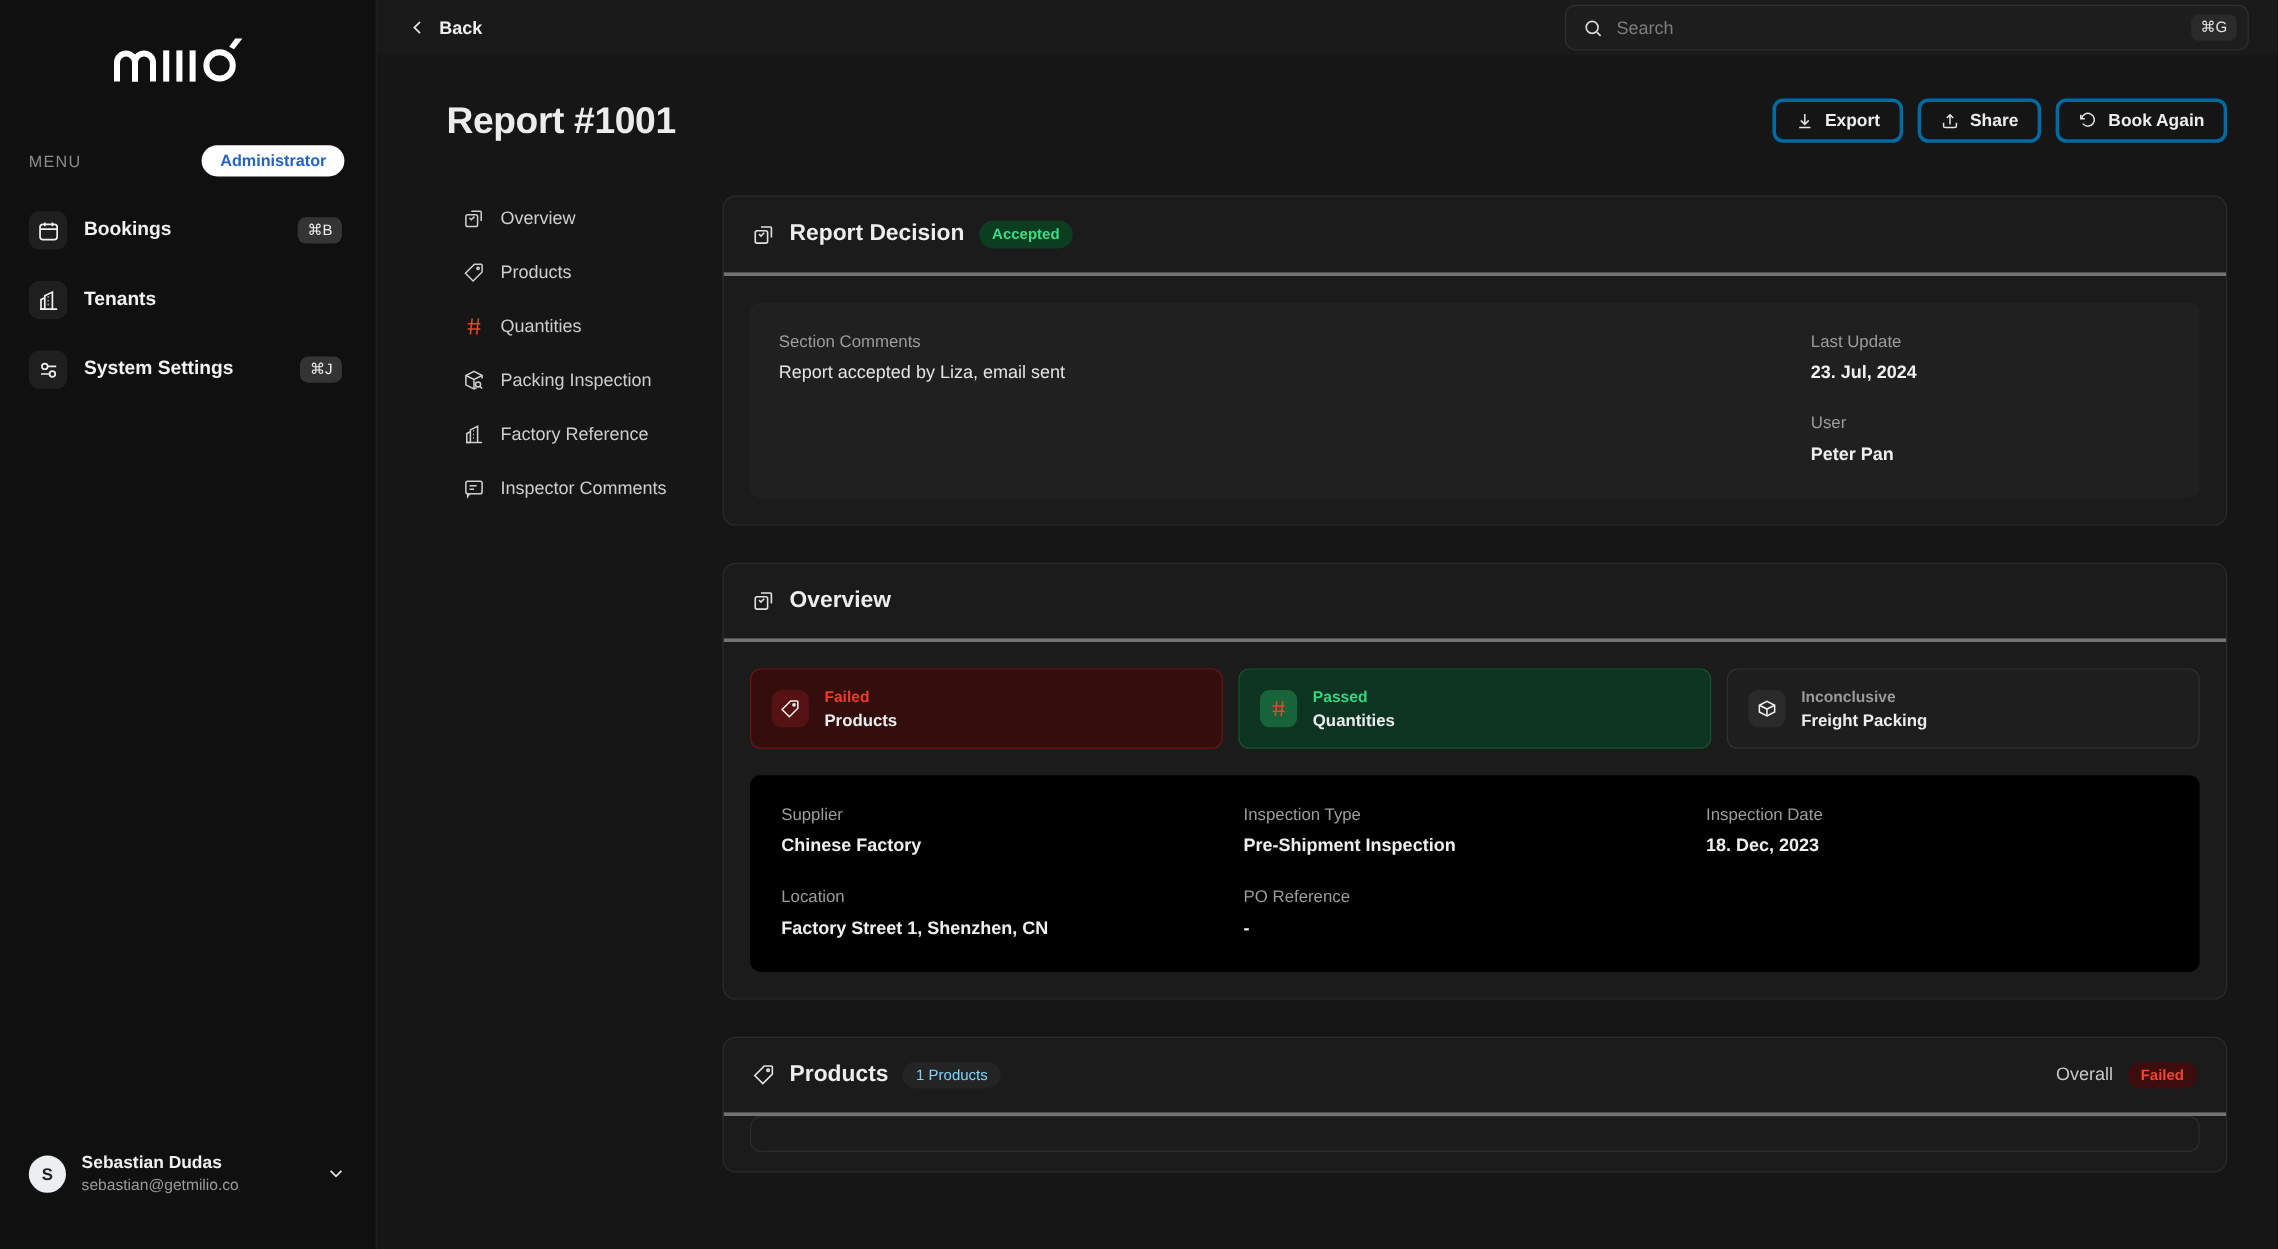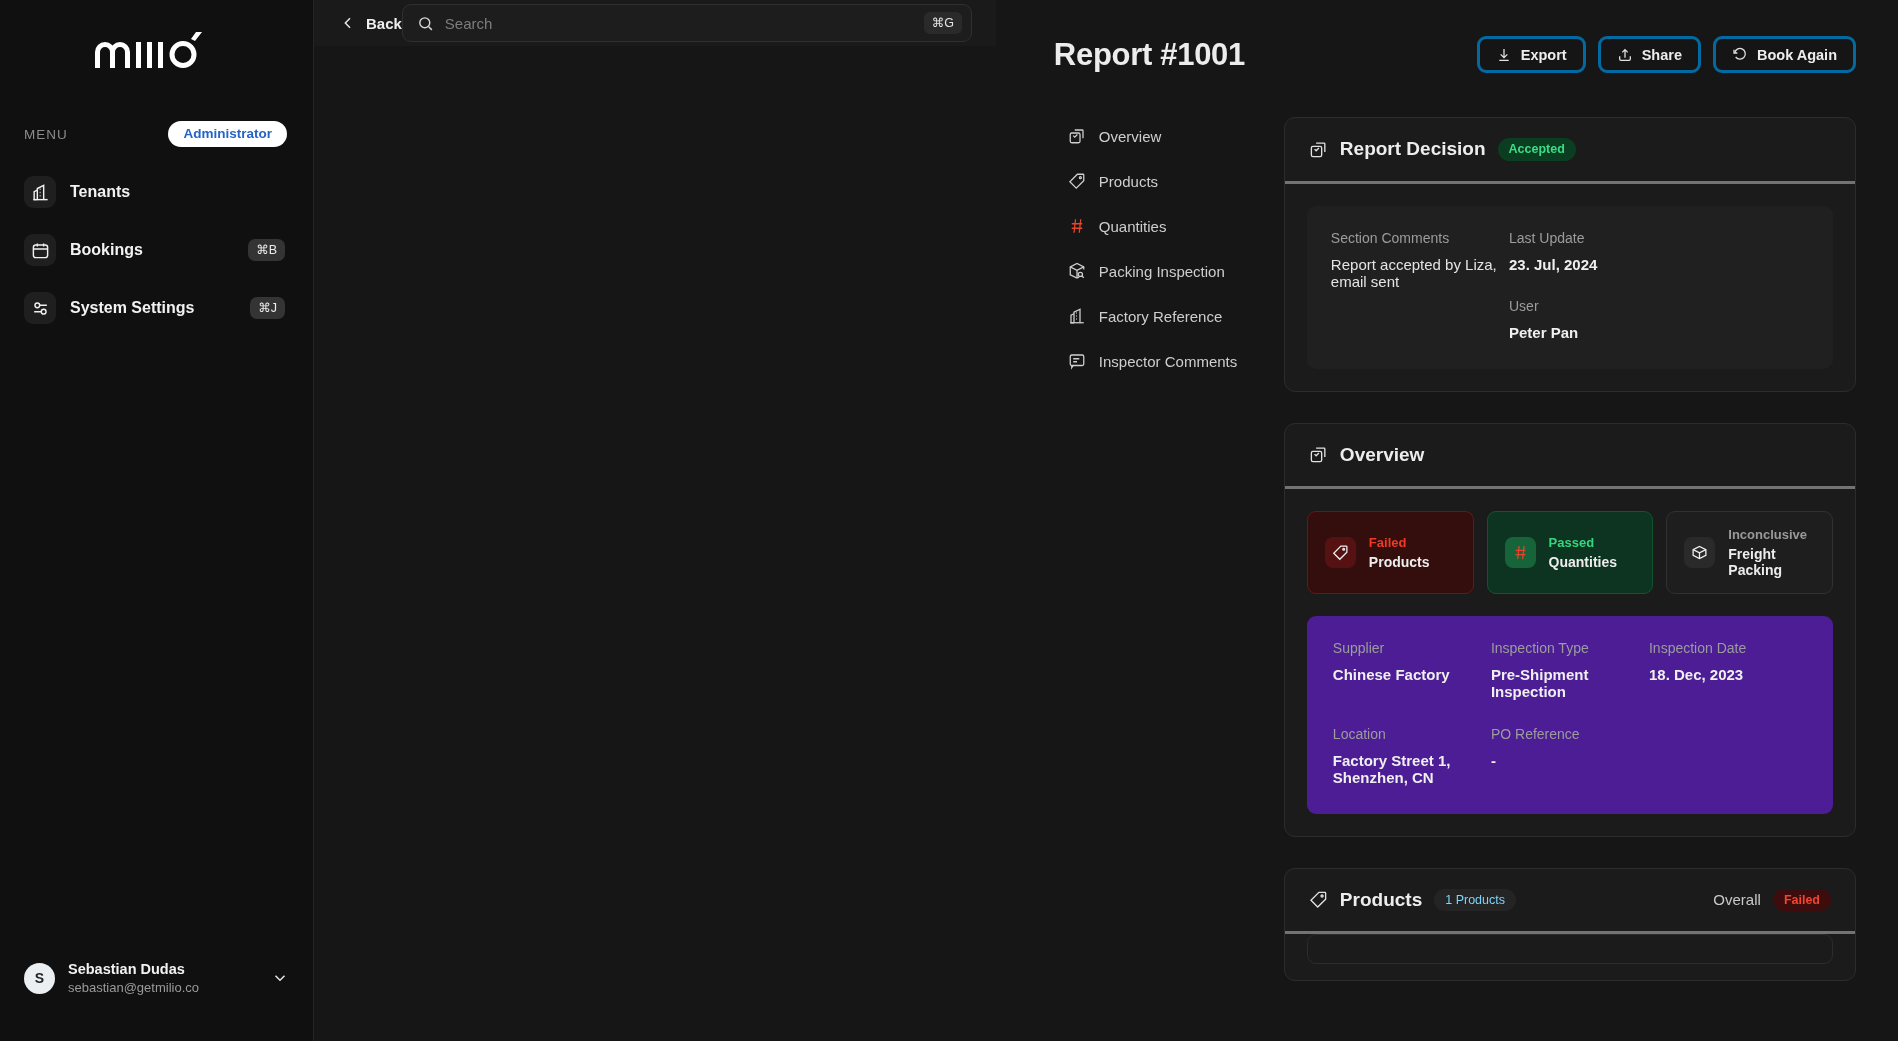--- a/index.html
+++ b/index.html
@@ -63,21 +63,21 @@
     background: #eceff2; color: #222; flex: 0 0 31px;
     display: flex; align-items: center; justify-content: center;
     font-size: 14px; font-weight: 600;
   }
   .user-meta { flex: 1; min-width: 0; }
   .user-name { font-size: 14.5px; color: #f2f2f2; font-weight: 700; line-height: 1.35; }
   .user-mail { font-size: 13px; color: #9a9a9a; line-height: 1.35; }
   .chev-down { width: 18px; height: 18px; stroke: #e6e6e6; fill: none; stroke-width: 2; }
 
   
-  .main { flex: 1; height: 1041px; display: flex; flex-direction: row; background: #161616; overflow: hidden; }
+  .main { flex: 1; height: 1041px; display: flex; flex-direction: column; background: #161616; overflow: hidden; }
 
   .topbar {
     height: 46px; min-height: 46px;
     display: flex; align-items: center;
     padding: 0 24px 0 26px;
     background: #1a1a1a;
   }
   .back-btn { display: flex; align-items: center; gap: 10px; cursor: pointer; }
   .back-btn svg { width: 16px; height: 16px; stroke: #e8e8e8; fill: none; stroke-width: 2.2; }
   .back-btn span { font-size: 15px; color: #efefef; font-weight: 700; }
@@ -160,21 +160,21 @@
   .status-card.inconc .sc-tile { background: #2a2a2a; }
   .sc-tile svg { width: 17px; height: 17px; fill: none; stroke-width: 1.8; stroke: #f0f0f0; }
   .status-card.pass .sc-tile svg { stroke: #e8452c; }
   .sc-text { display: flex; flex-direction: column; gap: 4px; }
   .sc-status { font-size: 13px; font-weight: 600; }
   .status-card.fail .sc-status { color: #ef3b26; }
   .status-card.pass .sc-status { color: #35d67e; }
   .status-card.inconc .sc-status { color: #9a9a9a; }
   .sc-label { font-size: 14px; color: #ededed; font-weight: 700; }
 
-  .detail-panel { background: #4c1d95; border-radius: 9px; padding: 24px 26px 28px 26px; }
+  .detail-panel { background: #000000; border-radius: 9px; padding: 24px 26px 28px 26px; }
   .detail-grid { display: grid; grid-template-columns: 1fr 1fr 1fr; row-gap: 26px; }
 
   .prod-head-right { margin-left: auto; display: flex; align-items: center; gap: 12px; }
   .overall-label { font-size: 15px; color: #c9c9c9; }
   .prod-rowstub { height: 46px; }
   .stub-box { margin: 0 22px; border: 1px solid #2c2c2c; border-radius: 9px; height: 30px; }
 </style>
 </head>
 <body>
 
@@ -199,38 +199,38 @@
     <div class="menu-header">
       <div class="menu-label">MENU</div>
       <div class="role-pill">Administrator</div>
     </div>
 
     <nav class="nav">
 
       <div class="nav-item">
         <span class="nav-icon-tile">
           <svg viewBox="0 0 24 24">
+              <rect x="3" y="5" width="18" height="16" rx="3"></rect>
+              <path d="M3 10h18M8 3v4M16 3v4"></path>
+            </svg>
+        </span>
+        <span class="nav-text">Bookings</span>
+        <span class="kbd">⌘B</span>
+      </div>
+
+      <div class="nav-item">
+        <span class="nav-icon-tile">
+          <svg viewBox="0 0 24 24">
               <path d="M8 21V7l8-4v18"></path>
               <path d="M8 21H4V11l4-2"></path>
               <path d="M11 8h1M11 12h1M11 16h1"></path>
               <path d="M3 21h18"></path>
             </svg>
         </span>
         <span class="nav-text">Tenants</span>
-      </div>
-
-      <div class="nav-item">
-        <span class="nav-icon-tile">
-          <svg viewBox="0 0 24 24">
-              <rect x="3" y="5" width="18" height="16" rx="3"></rect>
-              <path d="M3 10h18M8 3v4M16 3v4"></path>
-            </svg>
-        </span>
-        <span class="nav-text">Bookings</span>
-        <span class="kbd">⌘B</span>
       </div>
 
       <div class="nav-item">
         <span class="nav-icon-tile">
           <svg viewBox="0 0 24 24">
               <circle cx="8" cy="8" r="3"></circle>
               <circle cx="16" cy="16" r="3"></circle>
               <path d="M11 8h9M4 16h9"></path>
             </svg>
         </span>

